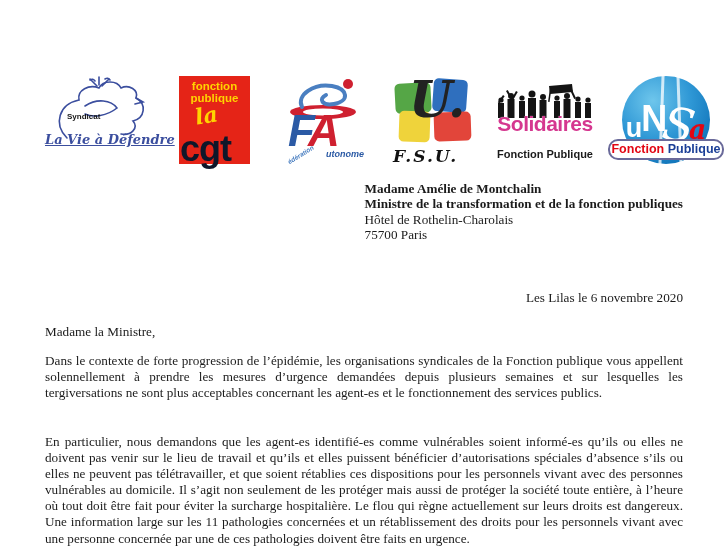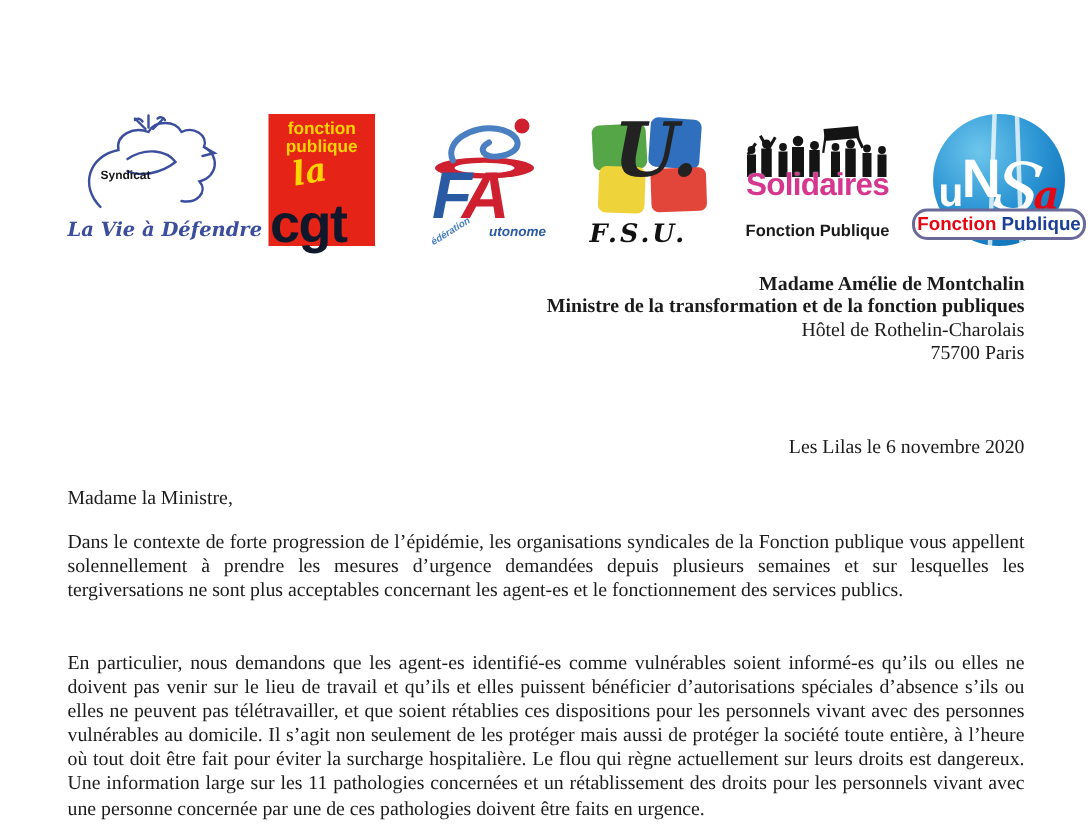--- a/index.html
+++ b/index.html
@@ -2,35 +2,35 @@
 <html><head>
 <meta charset="utf-8">
 <style>
   html,body{margin:0;padding:0;}
   body{
     width:728px;height:554px;background:#ffffff;position:relative;overflow:hidden;
     font-family:"Liberation Serif", serif;color:#1b1b1b;
   }
   .abs{position:absolute;margin-top:36px;}
   
-  .recipient{right:45px;top:145px;text-align:right;font-size:13.2px;line-height:15.4px;}
+  .recipient{right:45px;top:145px;font-size:13.2px;line-height:15.4px;}
   .recipient .b{font-weight:bold;}
   .dateline{right:45px;top:254px;font-size:13.2px;}
   .salutation{left:45px;top:288px;font-size:13.2px;}
   .para{left:45px;right:45px;text-align:justify;font-size:13.2px;line-height:16.1px;}
   .para1{top:317px;}
   .para2{top:398px;}
   
   .logo{overflow:visible;}
   
   .logo-cftc{left:45px;top:40px;width:110px;height:87px;}
   .cftc-dove{position:absolute;left:0;top:0;}
   .cftc-syndicat{position:absolute;top:36px;left:22px;font:bold 8px "Liberation Sans",sans-serif;color:#151515;}
   .cftc-acronym{position:absolute;top:42px;left:8px;font:900 28px "Liberation Sans",sans-serif;letter-spacing:.5px;color:#151515;}
-  .cftc-motto{position:absolute;bottom:2px;left:0;width:110%;font:italic bold 13px "DejaVu Serif",serif;color:#3b4e9e;white-space:nowrap;}
+  .cftc-motto{position:absolute;bottom:16px;left:0;width:110%;font:italic bold 13px "DejaVu Serif",serif;color:#3b4e9e;white-space:nowrap;text-decoration:underline;}
   
   .logo-cgt{left:179px;top:40px;width:71px;height:88px;background:#e52417;}
   .cgt-top{padding-top:5px;text-align:center;font:bold 11.5px "Liberation Sans",sans-serif;color:#ffd400;line-height:11.5px;}
   .cgt-la{position:absolute;top:26px;left:16px;font:italic bold 22px "DejaVu Serif",serif;color:#ffd400;transform:rotate(-10deg);}
   .cgt-main{position:absolute;bottom:-6px;left:1px;font:900 36px "Liberation Sans",sans-serif;color:#0f172a;letter-spacing:-1px;}
   
   .logo-fa{left:284px;top:39px;width:78px;height:92px;}
   .fa-letters{position:absolute;top:34px;left:4px;font:italic 900 44px "Liberation Sans",sans-serif;line-height:44px;}
   .fa-f{color:#2b5aa5;}
   .fa-a{color:#cf2030;margin-left:-7px;}

